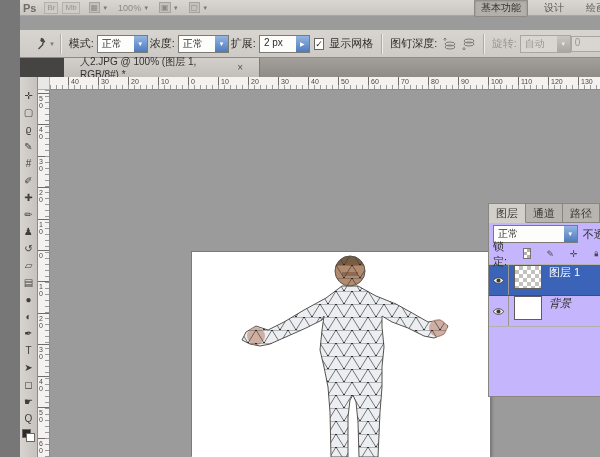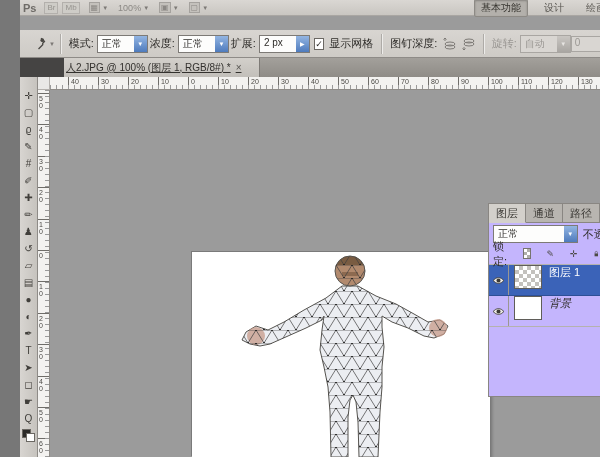--- a/index.html
+++ b/index.html
@@ -42,21 +42,21 @@
   .txt-input.dis{background:#d9d6d2;border-color:#a9a6a2;color:#9b9894;}
   .checkbox{width:10px;height:10px;border:1px solid #6b6863;background:#fff;display:inline-flex;
     align-items:center;justify-content:center;font-size:9px;color:#2e2c29;margin:0 3px 0 4px;}
   .pin-btn{width:20px;height:17px;display:inline-flex;align-items:center;justify-content:center;margin:0 1px;}
   
   #tab-bar{position:absolute;left:0;top:58px;width:600px;height:19px;
     background:linear-gradient(#a3a09b,#8f8c87);}
   #tab-dark{position:absolute;left:0;top:0;width:44px;height:19px;background:#454443;}
   #doc-tab{position:absolute;left:44px;top:0;height:19px;width:196px;
     background:linear-gradient(#d3d0cb,#c2bfba);border-right:1px solid #7e7b77;
-    display:flex;align-items:center;font-size:10px;color:#33312e;box-sizing:border-box;padding:0 2px;text-decoration:underline;}
+    display:flex;align-items:center;font-size:10px;color:#33312e;box-sizing:border-box;padding:0 16px;}
   #doc-tab .close{margin-left:5px;font-size:10px;color:#55534f;}
   
   #tools-panel{position:absolute;left:0;top:77px;width:18px;height:380px;
     background:linear-gradient(90deg,#d8d5d1,#c6c3be);border-right:1px solid #8e8b87;
     box-sizing:border-box;padding-top:10px;display:flex;flex-direction:column;align-items:center;}
   .tool{height:17px;width:16px;display:flex;align-items:center;justify-content:center;
     font-size:10px;color:#413f3b;line-height:17px;}
   #color-swatches{position:relative;width:13px;height:13px;margin-top:2px;}
   #fg-swatch{position:absolute;left:0;top:0;width:7px;height:7px;background:#2c2b29;border:1px solid #6b6863;}
   #bg-swatch{position:absolute;left:4px;top:4px;width:7px;height:7px;background:#fff;border:1px solid #6b6863;}

